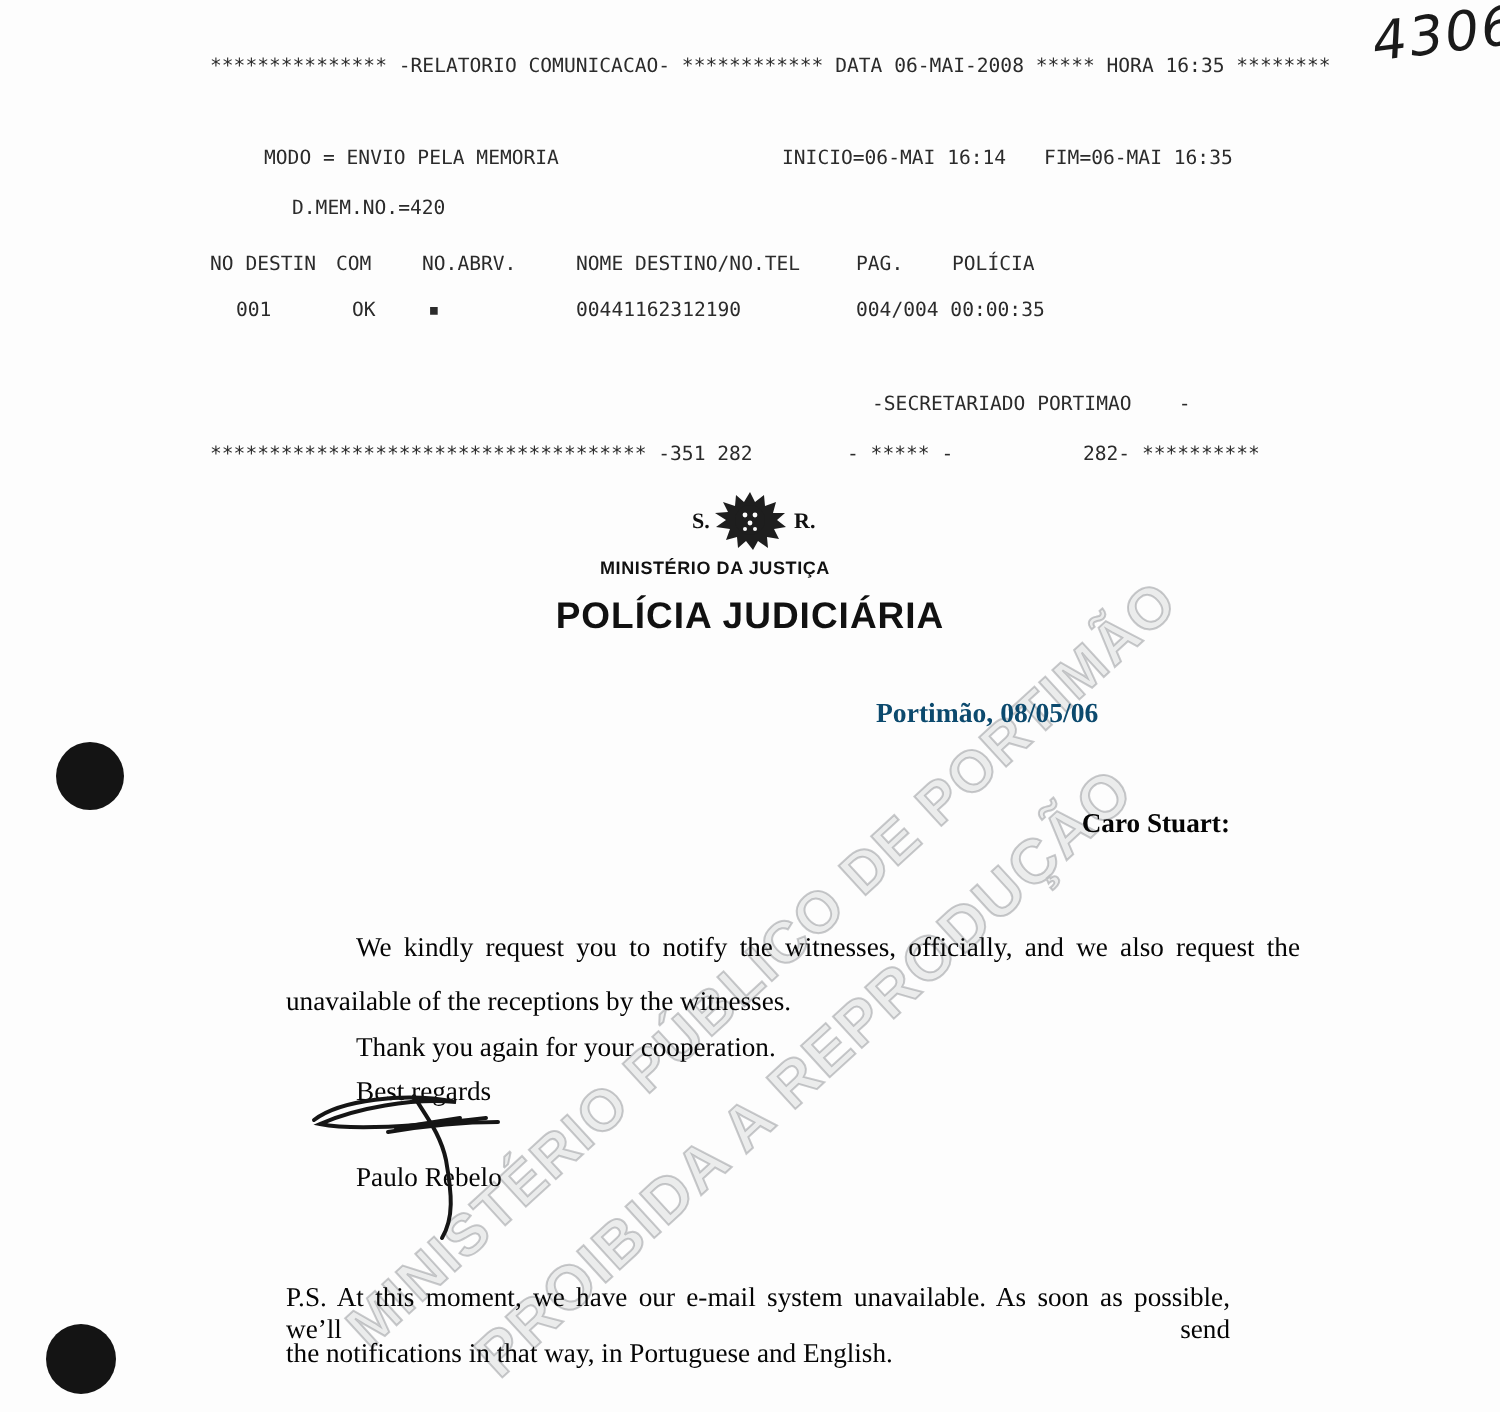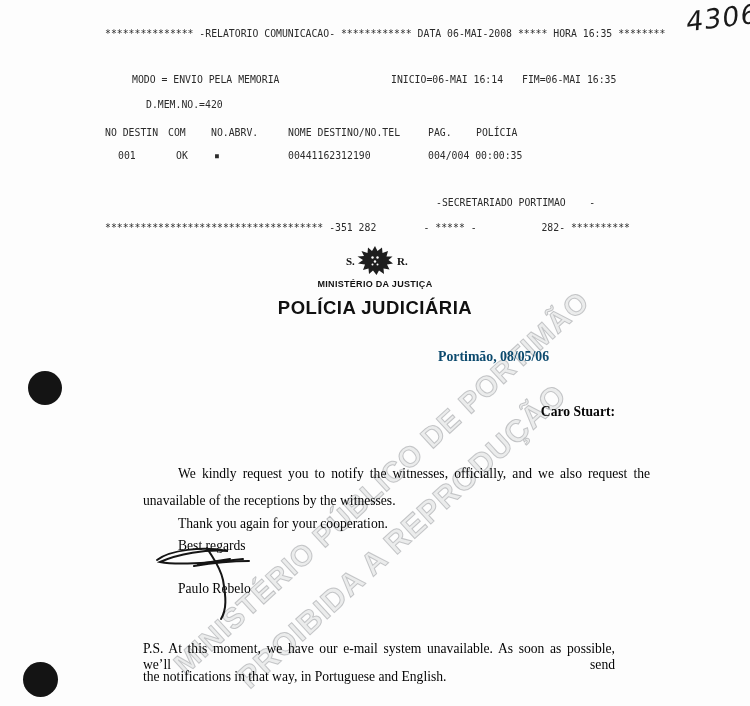--- a/index.html
+++ b/index.html
@@ -28,21 +28,21 @@
     color:rgba(128,132,136,0.14); -webkit-text-stroke:1px rgba(128,132,136,0.42);
     transform-origin:left bottom; z-index:1;
   }
   .wm1 { left:190px; top:648px; font-size:29px; letter-spacing:1px; transform:rotate(-42.5deg); }
   .wm2 { left:255px; top:660px; font-size:31px; letter-spacing:1px; transform:rotate(-42.5deg); }
   
   .lh { position:absolute; font-family:"Liberation Sans", sans-serif; color:#111; z-index:2; }
   .lh-sr { top:255px; font-weight:700; font-family:"Liberation Serif", serif; font-size:11px; }
   .sr-s { left:346px; } .sr-r { left:397px; }
   .emblem { position:absolute; left:356px; top:245px; z-index:2; }
-  .lh-ministry { left:300px; top:279px; width:150px; text-align:center;
+  .lh-ministry { left:300px; top:279px; width:150px; 
     font-size:9px; font-weight:700; letter-spacing:0.3px; }
   .lh-org { left:225px; top:297px; width:300px; text-align:center;
     font-size:18.5px; font-weight:700; letter-spacing:0.5px; }
   .lh-dept { left:240px; top:323px; width:270px; text-align:center;
     font-size:7.2px; font-weight:700; letter-spacing:0.2px; }
   
   .lt { position:absolute; left:143px; width:472px; font-size:13.6px; color:#050505;
     white-space:nowrap; z-index:2; }
   .stretch { white-space:normal; text-align:justify; text-align-last:justify; }
   .indent { padding-left:35px; }

